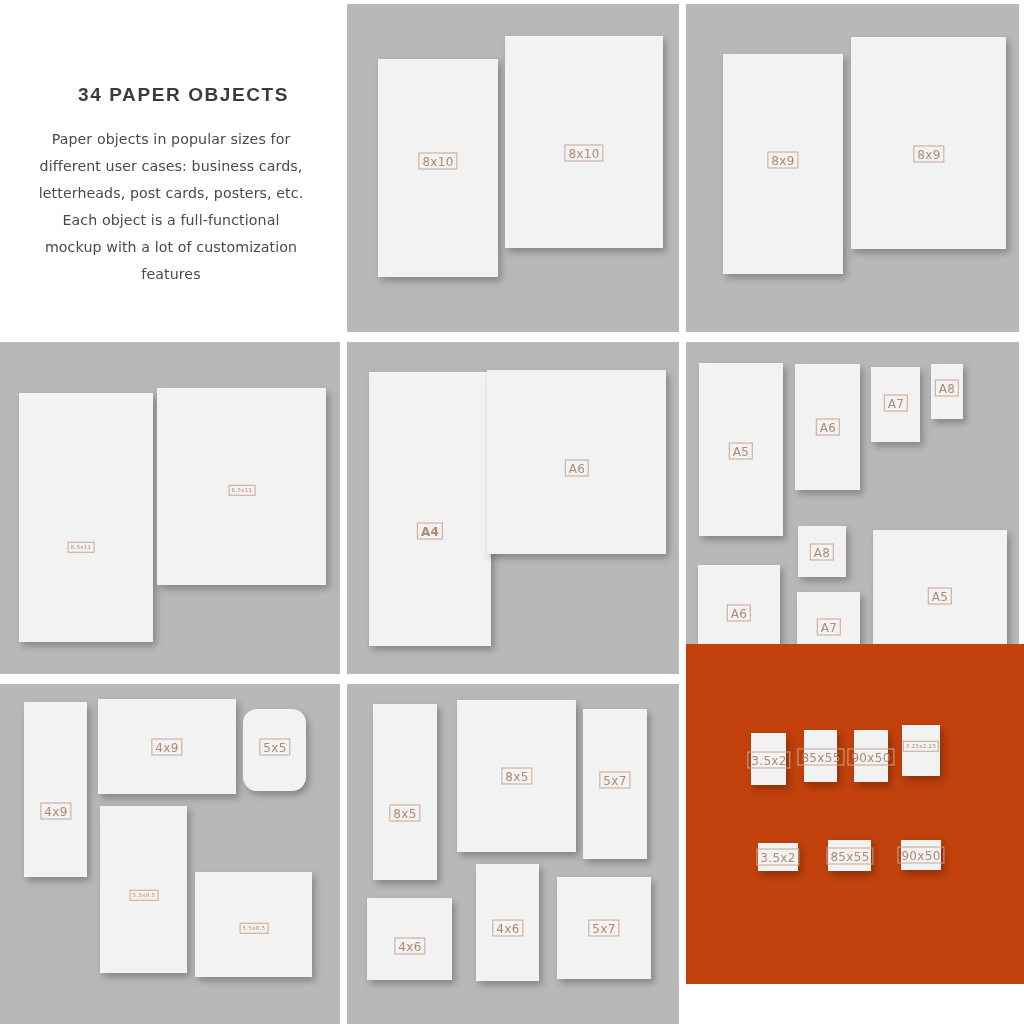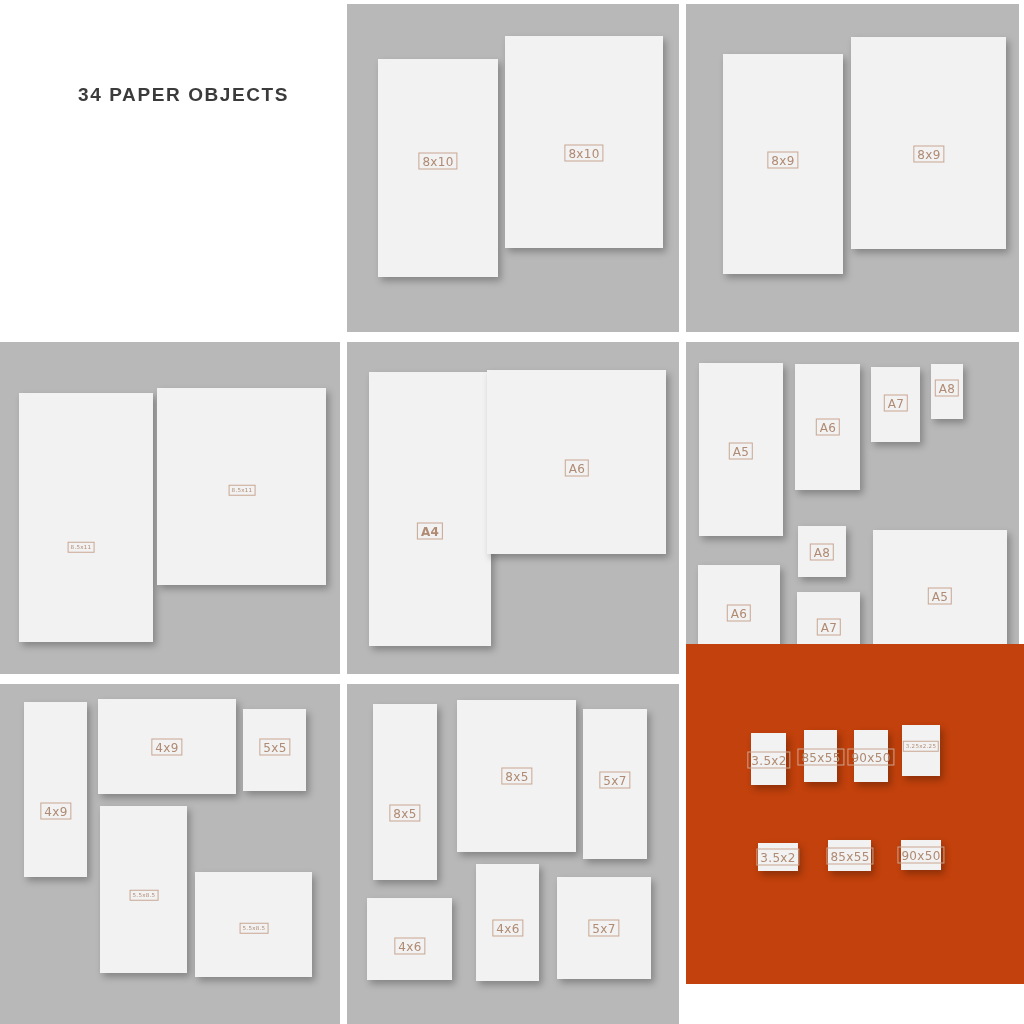--- a/index.html
+++ b/index.html
@@ -70,20 +70,21 @@
     white-space: nowrap;
   }
   .tag.sm { font-size: 5.5px; padding: 2px 2px 1px 2px; }
 </style>
 </head>
 <body>
 
 <div id="sheet" style="background: rgb(255, 255, 255);">
     <div class="panel intro" style="left: 0px; top: 0px; width: 340px; height: 332px;">
       <div class="intro-title" style="color: rgb(59, 59, 59);">34 PAPER OBJECTS</div>
+      <div class="intro-body" style="color: rgb(74, 74, 74);">Paper objects in popular sizes for different user cases: business cards, letterheads, post cards, posters, etc. Each object is a full-functional mockup with a lot of customization features</div>
     </div>
     <div class="panel" style="left: 347px; top: 4px; width: 332px; height: 328px; background: rgb(184, 184, 184);">
       <div class="paper" style="left: 31px; top: 55px; width: 120px; height: 218px; background: rgb(242, 242, 242); position: absolute;">
         <span class="tag" style="border-color: rgb(201, 166, 146); color: rgb(176, 138, 114); position: absolute; left: 60px; top: 102px; transform: translate(-50%, -50%);">8x10</span>
       </div>
       <div class="paper" style="left: 158px; top: 32px; width: 158px; height: 212px; background: rgb(242, 242, 242); position: absolute;">
         <span class="tag" style="border-color: rgb(201, 166, 146); color: rgb(176, 138, 114); position: absolute; left: 79px; top: 117px; transform: translate(-50%, -50%);">8x10</span>
       </div>
     </div>
     <div class="panel" style="left: 686px; top: 4px; width: 333px; height: 328px; background: rgb(184, 184, 184);">
@@ -136,21 +137,21 @@
         <span class="tag" style="border-color: rgb(201, 166, 146); color: rgb(176, 138, 114); position: absolute; left: 32px; top: 35px; transform: translate(-50%, -50%);">A7</span>
       </div>
     </div>
     <div class="panel" style="left: 0px; top: 684px; width: 340px; height: 340px; background: rgb(184, 184, 184);">
       <div class="paper" style="left: 24px; top: 18px; width: 63px; height: 175px; background: rgb(242, 242, 242); position: absolute;">
         <span class="tag" style="border-color: rgb(201, 166, 146); color: rgb(176, 138, 114); position: absolute; left: 32px; top: 109px; transform: translate(-50%, -50%);">4x9</span>
       </div>
       <div class="paper" style="left: 98px; top: 15px; width: 138px; height: 95px; background: rgb(242, 242, 242); position: absolute;">
         <span class="tag" style="border-color: rgb(201, 166, 146); color: rgb(176, 138, 114); position: absolute; left: 69px; top: 48px; transform: translate(-50%, -50%);">4x9</span>
       </div>
-      <div class="paper" style="left: 243px; top: 25px; width: 63px; height: 82px; background: rgb(242, 242, 242); position: absolute;">
+      <div class="paper" style="left: 243px; top: 25px; width: 63px; height: 82px; background: rgb(242, 242, 242); position: absolute; border-radius: 14px;">
         <span class="tag" style="border-color: rgb(201, 166, 146); color: rgb(176, 138, 114); position: absolute; left: 32px; top: 38px; transform: translate(-50%, -50%);">5x5</span>
       </div>
       <div class="paper" style="left: 100px; top: 122px; width: 87px; height: 167px; background: rgb(242, 242, 242); position: absolute;">
         <span class="tag sm" style="border-color: rgb(201, 166, 146); color: rgb(176, 138, 114); position: absolute; left: 44px; top: 89px; transform: translate(-50%, -50%);">5.5x8.5</span>
       </div>
       <div class="paper" style="left: 195px; top: 188px; width: 117px; height: 105px; background: rgb(242, 242, 242); position: absolute;">
         <span class="tag sm" style="border-color: rgb(201, 166, 146); color: rgb(176, 138, 114); position: absolute; left: 59px; top: 56px; transform: translate(-50%, -50%);">5.5x8.5</span>
       </div>
     </div>
     <div class="panel" style="left: 347px; top: 684px; width: 332px; height: 340px; background: rgb(184, 184, 184);">

